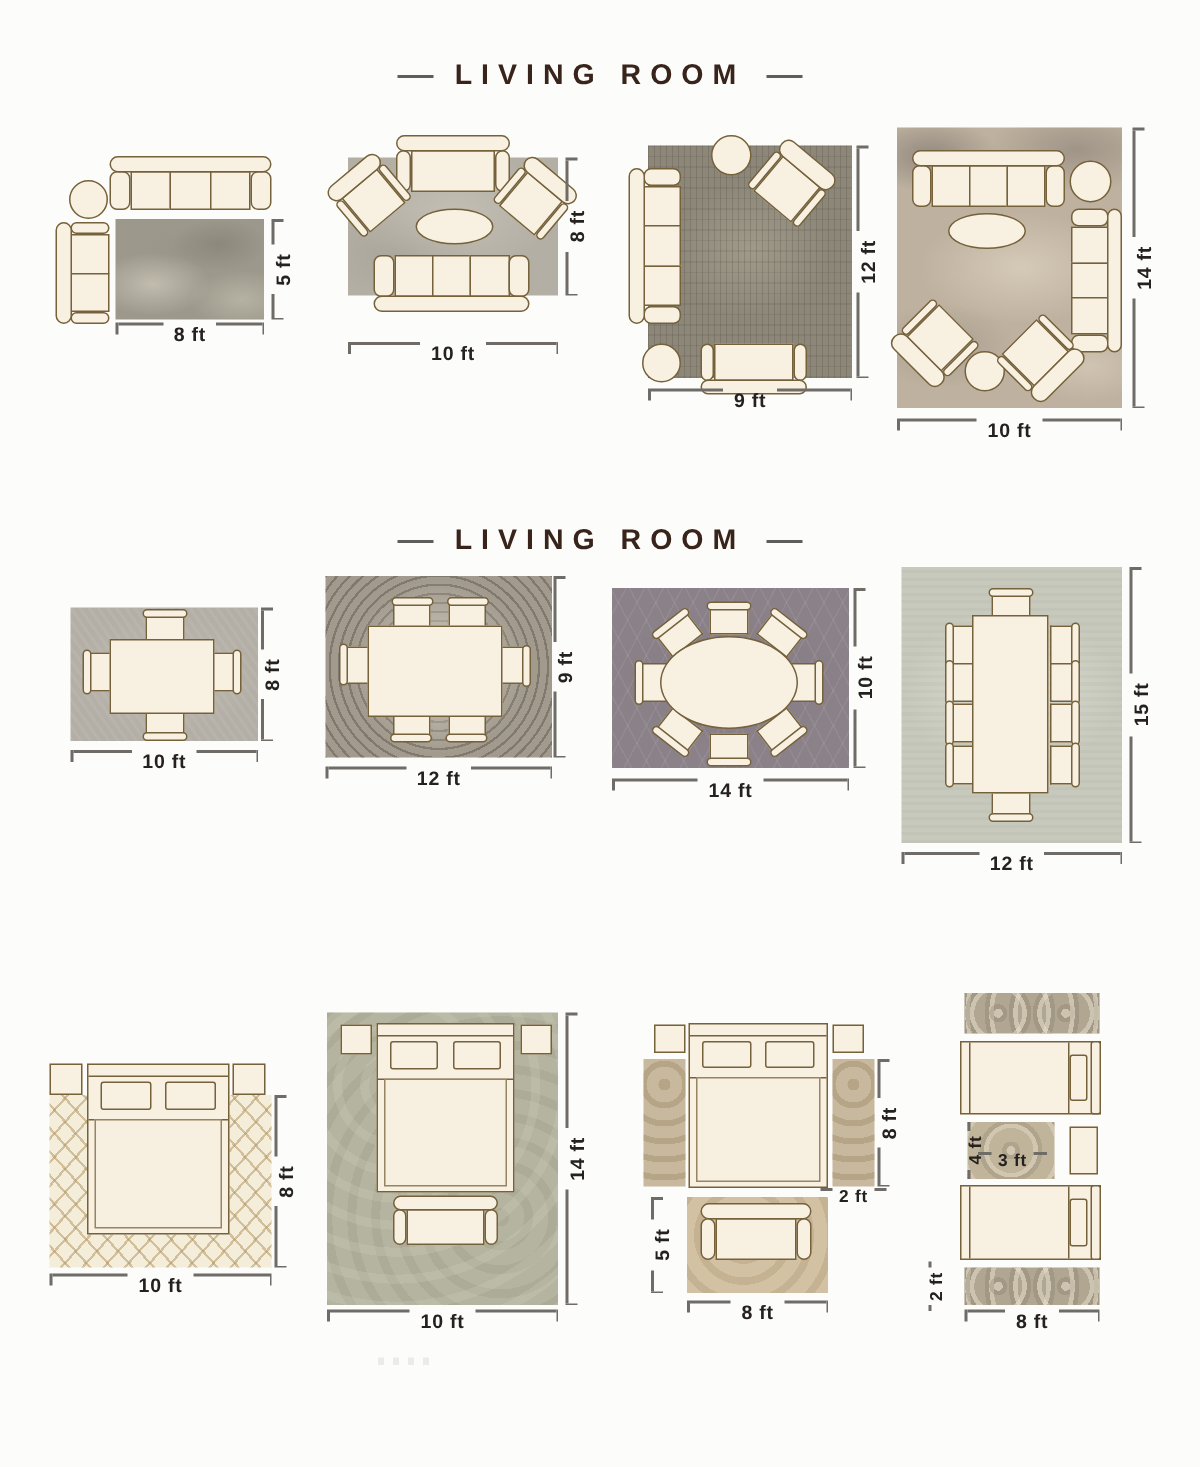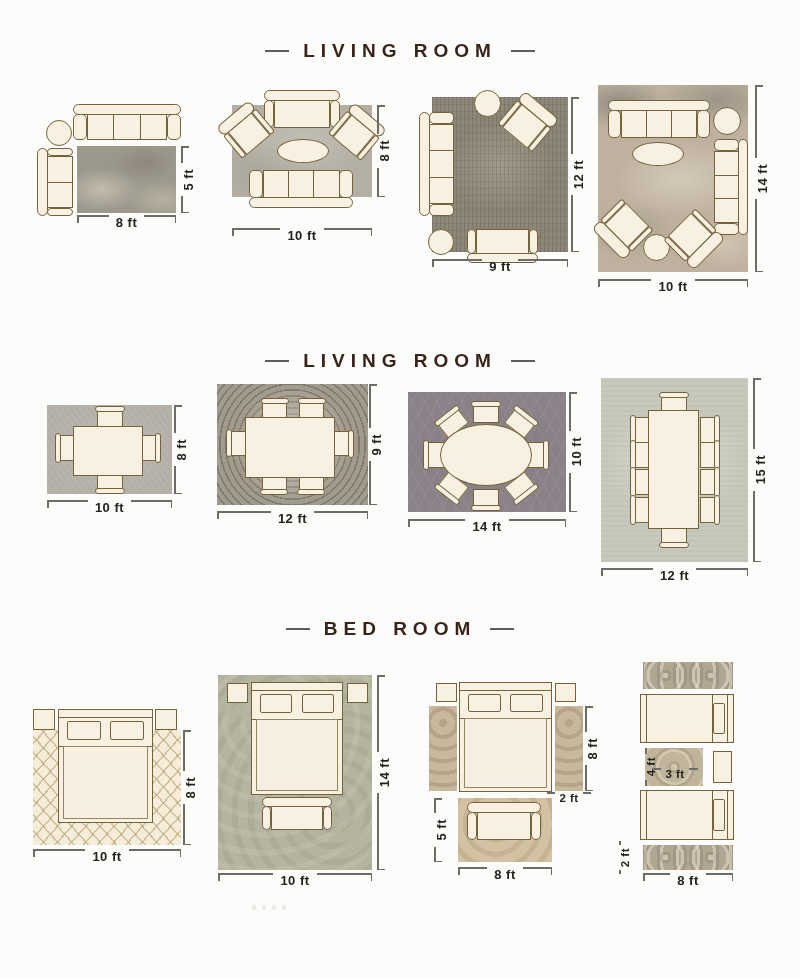--- a/index.html
+++ b/index.html
@@ -526,25 +526,20 @@
     <span class="ln"></span>
       <span class="lbl">15 ft</span>
       <span class="ln"></span>
   </div>
   <div class="dim dim-h" style="left:601px;top:568px;width:147px;height:16px;">
     <span class="ln"></span>
       <span class="lbl">12 ft</span>
       <span class="ln"></span>
   </div>
 
-  <div class="fx stitle" style="top:616px;">
-    <div class="dash"></div>
-    <div class="ttl">BED ROOM</div>
-    <div class="dash"></div>
-  </div>
 
   <div class="fx rug rug-b1" style="left:33px;top:730px;width:148px;height:115px;"></div>
   <div class="fx furn box" style="left:33px;top:709px;width:22px;height:21px;"></div>
   <div class="fx furn box" style="left:155px;top:709px;width:22px;height:21px;"></div>
   <div class="fx furn bed" style="left:58px;top:709px;width:95px;height:114px;">
     <div class="bhead"></div>
     <div class="bpillow bp1"></div>
     <div class="bpillow bp2"></div>
     <div class="bsheet"></div>
     <div class="bbody"></div>

